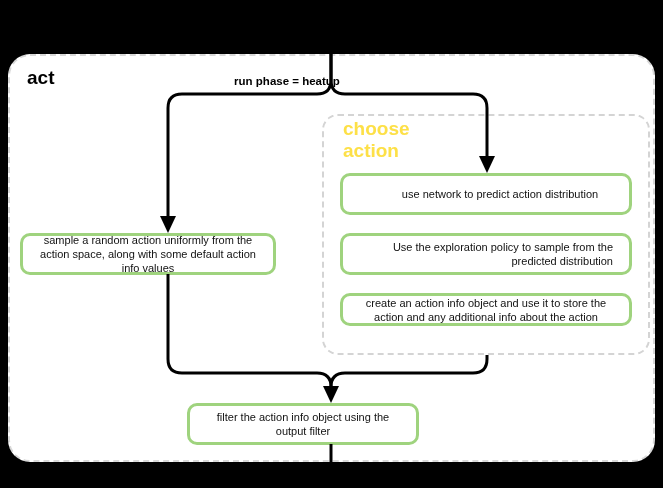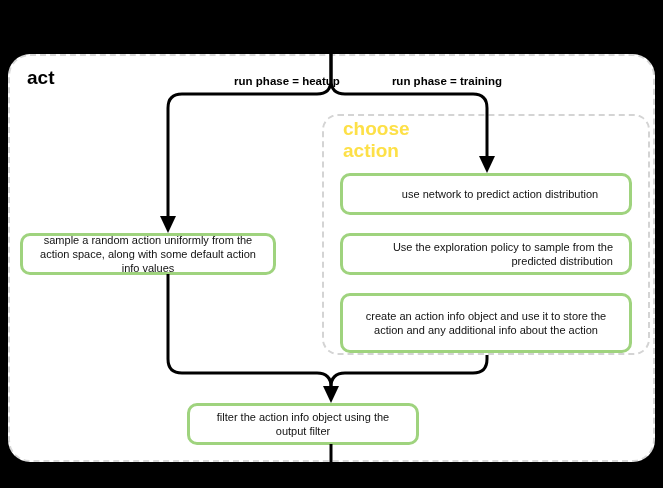--- a/index.html
+++ b/index.html
@@ -69,21 +69,21 @@
     justify-content: center;
     text-align: center;
     font-size: 11px;
     line-height: 14px;
     color: #111111;
     padding: 2px 16px;
   }
   .node-sample   { left: 20px;  top: 217px; width: 256px; height: 42px; }
   .node-network  { left: 340px; top: 157px; width: 292px; height: 42px; padding-left: 44px; }
   .node-explore  { left: 340px; top: 217px; width: 292px; height: 42px; text-align: right; }
-  .node-create   { left: 340px; top: 277px; width: 292px; height: 60px; }
+  .node-create   { left: 340px; top: 277px; width: 292px; height: 33px; }
   .node-filter   { left: 187px; top: 387px; width: 232px; height: 42px; }
 
   svg.flow {
     position: absolute;
     left: 0; top: 0;
     width: 663px; height: 488px;
     pointer-events: none;
   }
   svg.flow path { stroke: #000000; stroke-width: 3; fill: none; }
   svg.flow polygon { fill: #000000; stroke: none; }
@@ -92,21 +92,20 @@
 <body>
 
 <div class="stage">
 
   <div class="act-container"></div>
 
   <div class="act-title">act</div>
 
   <div class="branch-label heatup">run phase = heatup</div>
 
-  <div class="branch-label training">run phase = training</div>
 
   <div class="choose-group"></div>
 
   <div class="choose-title">choose action</div>
 
   <div class="node node-sample">
     <span>sample a random action uniformly from the action space, along with some default action info values</span>
   </div>
 
   <div class="node node-network">

